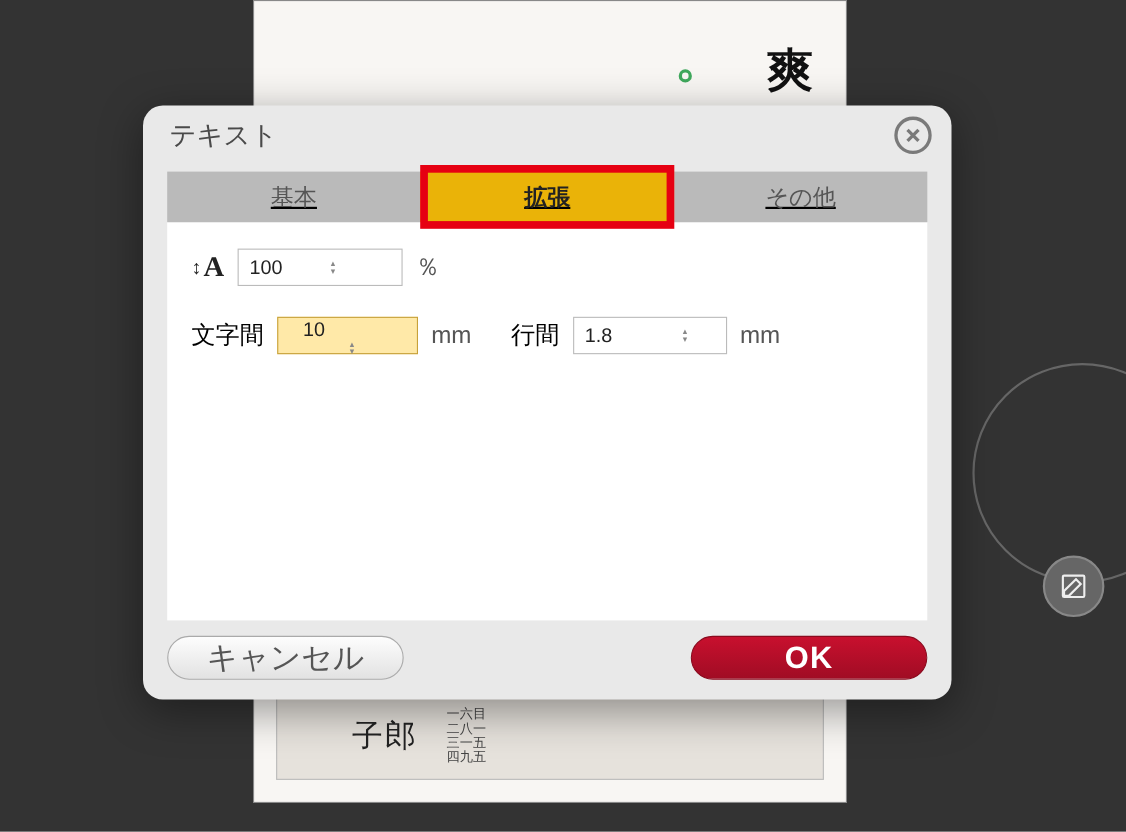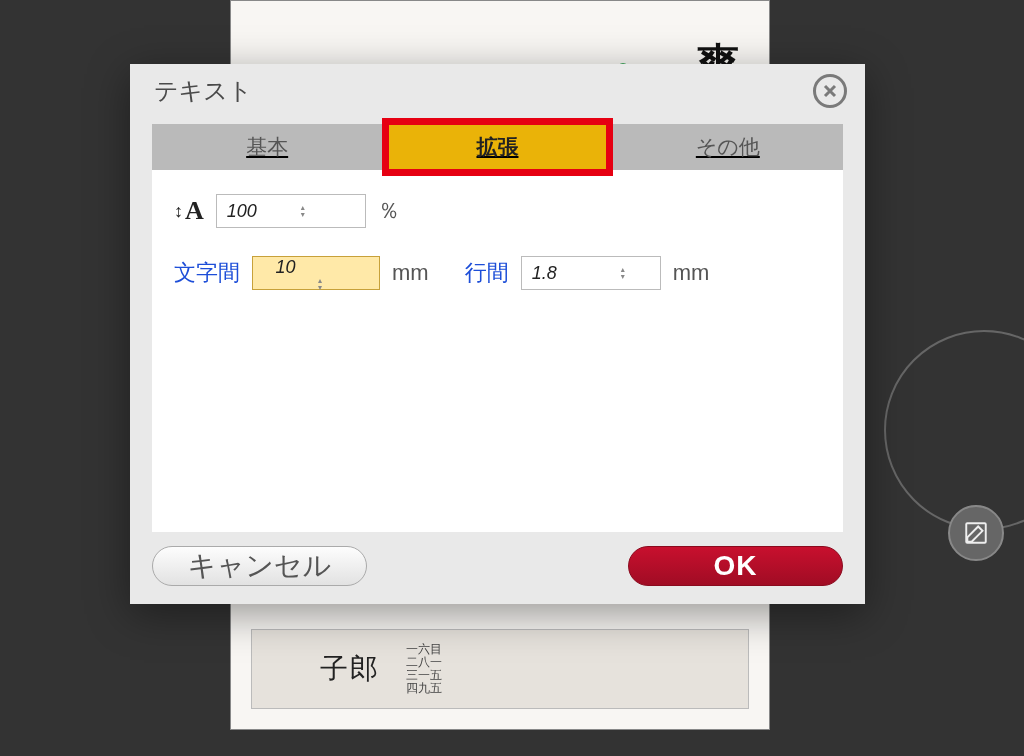--- a/index.html
+++ b/index.html
@@ -78,25 +78,25 @@
       justify-content: center;
       color: #eee;
       border: 2px solid #888;
     }
     .edit-fab svg { width: 26px; height: 26px; }
 
     
     .dialog {
       position: absolute;
       left: 130px;
-      top: 64px;
+      top: 96px;
       width: 735px;
       height: 540px;
       background: #e9e9e9;
-      border-radius: 0;
+      border-radius: 18px;
       box-shadow: 0 10px 40px rgba(0,0,0,0.4);
       display: flex;
       flex-direction: column;
     }
     .dialog-header {
       display: flex;
       align-items: center;
       justify-content: space-between;
       padding: 10px 18px 4px 24px;
     }
@@ -185,37 +185,36 @@
       background: #ffe9a8;
       border-color: #c7a13a;
     }
     .number-input input {
       border: none;
       outline: none;
       background: transparent;
       font-size: 18px;
       color: #222;
       width: 70px;
-      font-style: italic;
     }
     .number-input.narrow input { width: 85px; }
     .spinner {
       display: flex;
       flex-direction: column;
       gap: 1px;
       margin-left: 4px;
     }
     .spinner span {
       font-size: 8px;
       line-height: 6px;
       color: #888;
       cursor: pointer;
       user-select: none;
     }
-    .field-label { font-size: 22px; color: #1d4ed8; }
+    .field-label { font-size: 22px; color: #000000; }
     .unit { font-size: 22px; color: #555; }
 
     .footer {
       display: flex;
       justify-content: space-between;
       align-items: center;
       padding: 14px 22px 18px 22px;
     }
     .btn {
       height: 40px;

